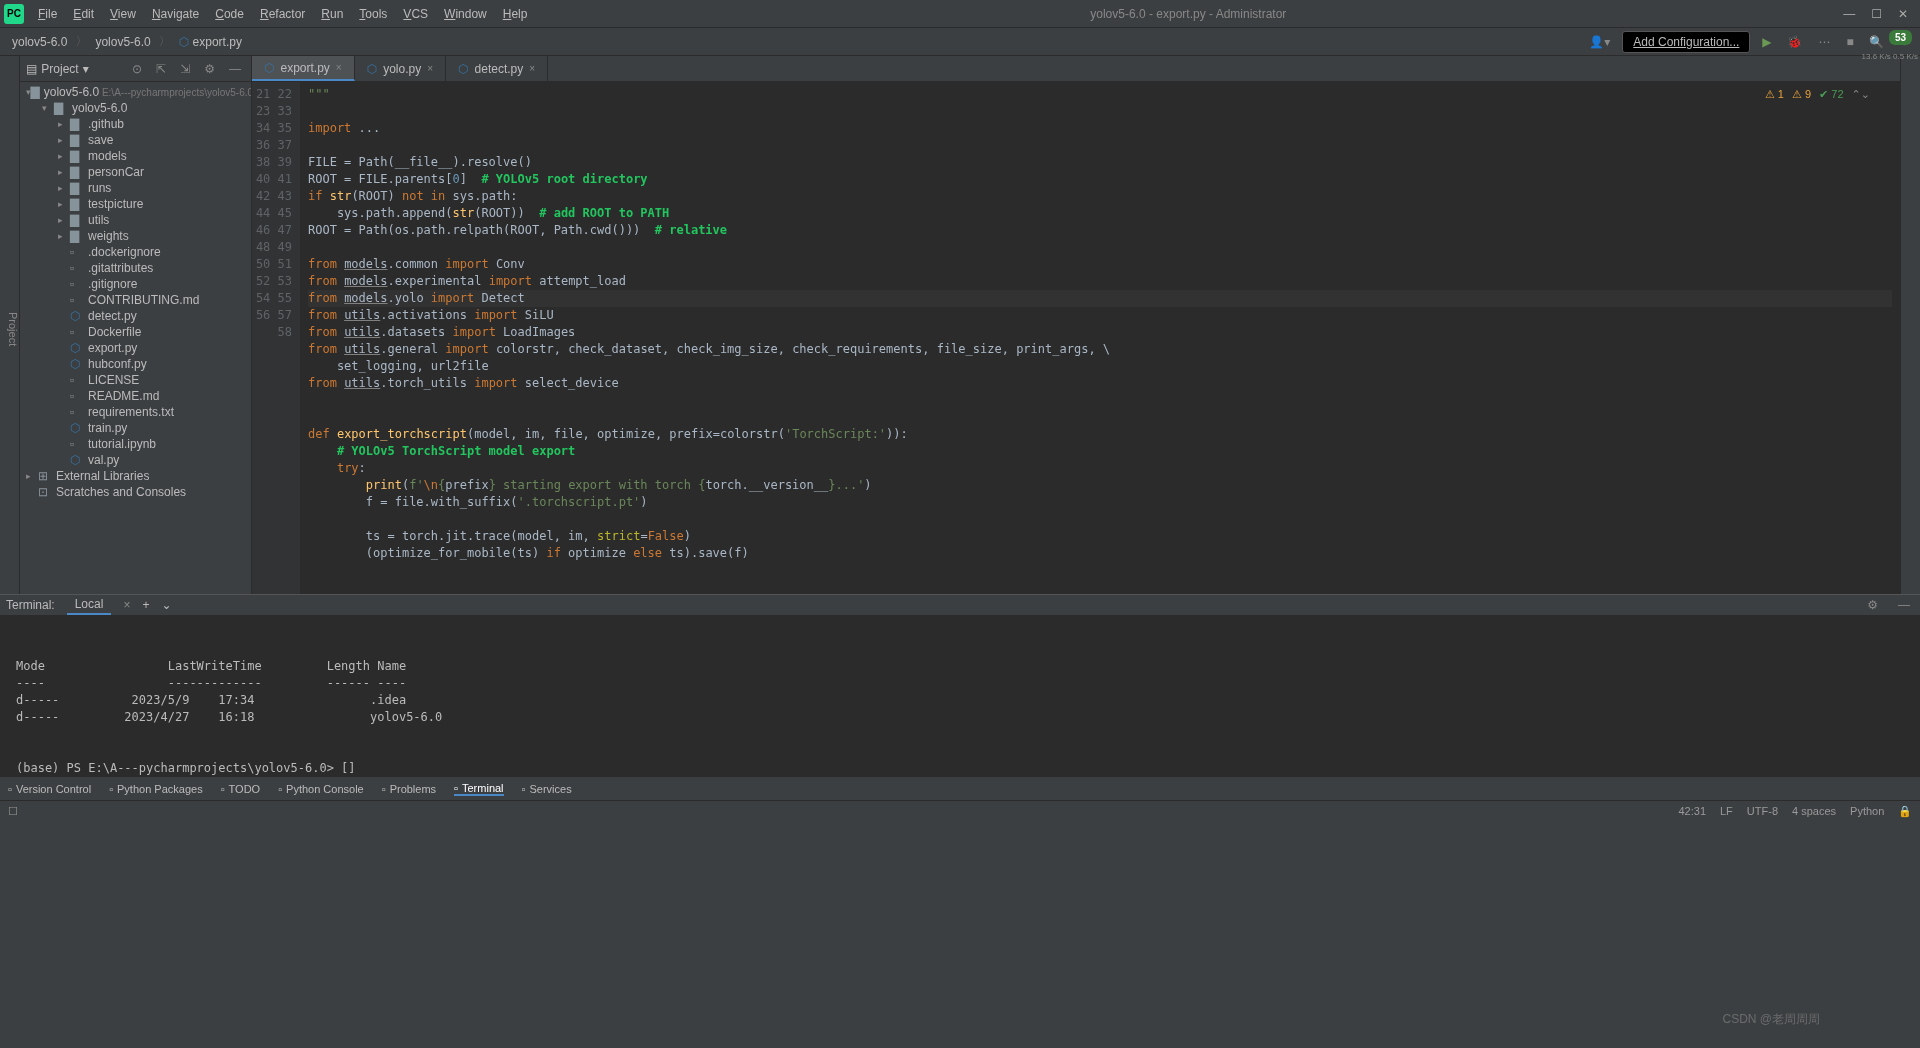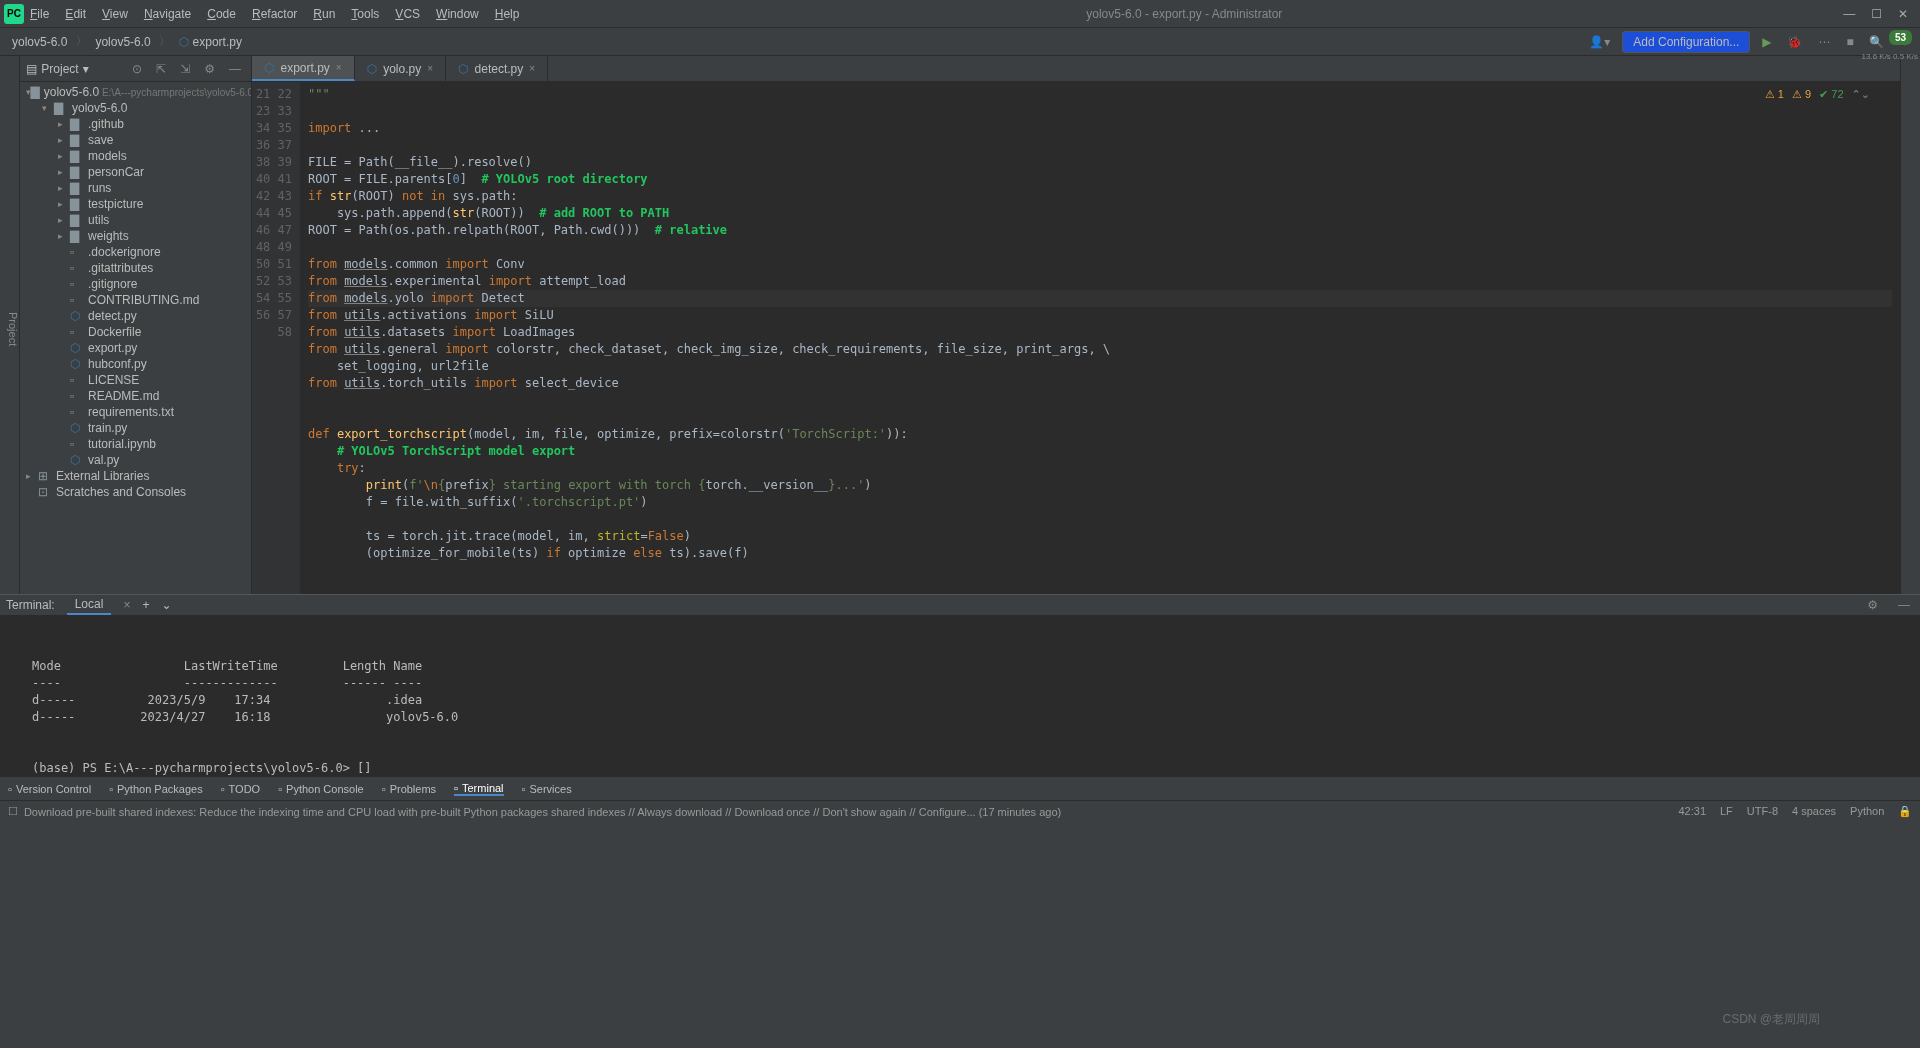--- a/index.html
+++ b/index.html
@@ -1,30 +1,30 @@
 <!DOCTYPE html>
 <html><head>
 <meta charset="utf-8">
 <style>
 * { margin: 0; padding: 0; box-sizing: border-box; }
 body { font-family: 'Segoe UI', Arial, sans-serif; font-size: 12px; background: #3c3f41; color: #bbbbbb; overflow: hidden; width: 1920px; height: 1048px; }
 .titlebar { height: 28px; background: #3c3f41; display: flex; align-items: center; padding: 0 4px; border-bottom: 1px solid #2b2b2b; }
-.app-icon { width: 20px; height: 20px; background: #21d789; border-radius: 3px; margin-right: 0; display: flex; align-items: center; justify-content: center; color: #000; font-weight: bold; font-size: 10px; }
+.app-icon { width: 20px; height: 20px; background: #21d789; border-radius: 3px; margin-right: 8px; display: flex; align-items: center; justify-content: center; color: #000; font-weight: bold; font-size: 10px; }
 .menu { display: flex; gap: 4px; }
 .menu-item { padding: 3px 6px; cursor: pointer; }
 .menu-item u { text-decoration: underline; }
 .window-title { flex: 1; text-align: center; color: #888; font-size: 12px; }
 .window-controls { display: flex; gap: 16px; padding-right: 8px; color: #aaa; }
 .window-controls span { cursor: pointer; }
 .navbar { height: 28px; background: #3c3f41; display: flex; align-items: center; padding: 0 8px; border-bottom: 1px solid #2b2b2b; }
 .breadcrumb { display: flex; align-items: center; gap: 4px; flex: 1; }
 .breadcrumb-sep { color: #666; }
 .breadcrumb-item { padding: 2px 4px; cursor: pointer; }
 .nav-right { display: flex; align-items: center; gap: 8px; }
-.add-config { background: #1d4ed8; border: 1px solid #555; padding: 3px 10px; border-radius: 3px; cursor: pointer; color: #bbb; }
+.add-config { background: #000000; border: 1px solid #555; padding: 3px 10px; border-radius: 3px; cursor: pointer; color: #bbb; text-decoration: underline; }
 .icon-btn { cursor: pointer; padding: 2px 4px; color: #888; }
 .main-area { display: flex; height: 538px; }
 .sidebar-left { width: 20px; background: #3c3f41; border-right: 1px solid #2b2b2b; writing-mode: vertical-rl; text-align: center; padding-top: 8px; color: #888; font-size: 11px; }
 .sidebar-right { width: 20px; background: #3c3f41; border-left: 1px solid #2b2b2b; }
 .project-panel { width: 232px; background: #3c3f41; border-right: 1px solid #2b2b2b; display: flex; flex-direction: column; }
 .project-header { height: 26px; display: flex; align-items: center; padding: 0 6px; gap: 6px; border-bottom: 1px solid #2b2b2b; }
 .project-header-title { flex: 1; display: flex; align-items: center; gap: 4px; }
 .project-tree { flex: 1; overflow: auto; padding: 2px 0; }
 .tree-item { display: flex; align-items: center; padding: 1px 4px; cursor: pointer; white-space: nowrap; font-size: 12px; height: 16px; }
 .tree-arrow { width: 12px; color: #888; font-size: 9px; }
@@ -46,21 +46,21 @@
 .cm { color: #22c55e; font-weight: bold; }
 .fn { color: #ffc66d; }
 .num { color: #6897bb; }
 .op { color: #a9b7c6; }
 .dec { color: #bbb529; }
 .imp-mod { color: #a9b7c6; text-decoration: underline; text-decoration-color: #808080; }
 .caret-line { background: #323232; display: inline-block; width: 100%; }
 .terminal-panel { height: 182px; background: #2b2b2b; border-top: 1px solid #555; display: flex; flex-direction: column; }
 .terminal-header { height: 24px; display: flex; align-items: center; padding: 0 6px; gap: 12px; background: #3c3f41; border-bottom: 1px solid #2b2b2b; }
 .terminal-tab { padding: 2px 8px; border-bottom: 2px solid #4a88c7; }
-.terminal-content { flex: 1; padding: 8px 32px; font-family: 'Consolas', monospace; font-size: 12px; line-height: 17px; color: #bbbbbb; white-space: pre; }
+.terminal-content { flex: 1; padding: 8px 16px; font-family: 'Consolas', monospace; font-size: 12px; line-height: 17px; color: #bbbbbb; white-space: pre; }
 .bottom-toolbar { height: 24px; background: #3c3f41; display: flex; align-items: center; padding: 0 8px; gap: 18px; border-top: 1px solid #2b2b2b; font-size: 11px; }
 .bottom-tool { display: flex; align-items: center; gap: 4px; cursor: pointer; color: #bbb; }
 .bottom-tool.active { color: #fff; border-bottom: 2px solid #4a88c7; }
 .status-bar { height: 22px; background: #3c3f41; display: flex; align-items: center; padding: 0 8px; font-size: 11px; color: #999; border-top: 1px solid #2b2b2b; }
 .status-left { flex: 1; display: flex; gap: 6px; align-items: center; }
 .status-right { display: flex; gap: 14px; }
 .watermark { position: absolute; bottom: 20px; right: 100px; color: #888; font-size: 12px; opacity: 0.6; }
 .perf-badge { position: absolute; top: 30px; right: 8px; background: #3a7a3a; color: #fff; padding: 2px 6px; border-radius: 6px; font-size: 10px; font-weight: bold; }
 .perf-stats { position: absolute; top: 52px; right: 2px; font-size: 8px; color: #888; text-align: right; line-height: 10px; }
 </style>
@@ -403,21 +403,20 @@
     </span>
     <span class="bottom-tool">
       <span>▫</span>
       <span>Services</span>
     </span>
   </div>
 
 <div class="status-bar">
   <div class="status-left">
     <span>☐</span>
-    <span>Download pre-built shared indexes: Reduce the indexing time and CPU load with pre-built Python packages shared indexes // Always download // Download once // Don't show again // Configure... (17 minutes ago)</span>
   </div>
   <div class="status-right">
     <span>42:31</span>
     <span>LF</span>
     <span>UTF-8</span>
     <span>4 spaces</span>
     <span>Python</span>
     <span>🔒</span>
   </div>
 </div>

